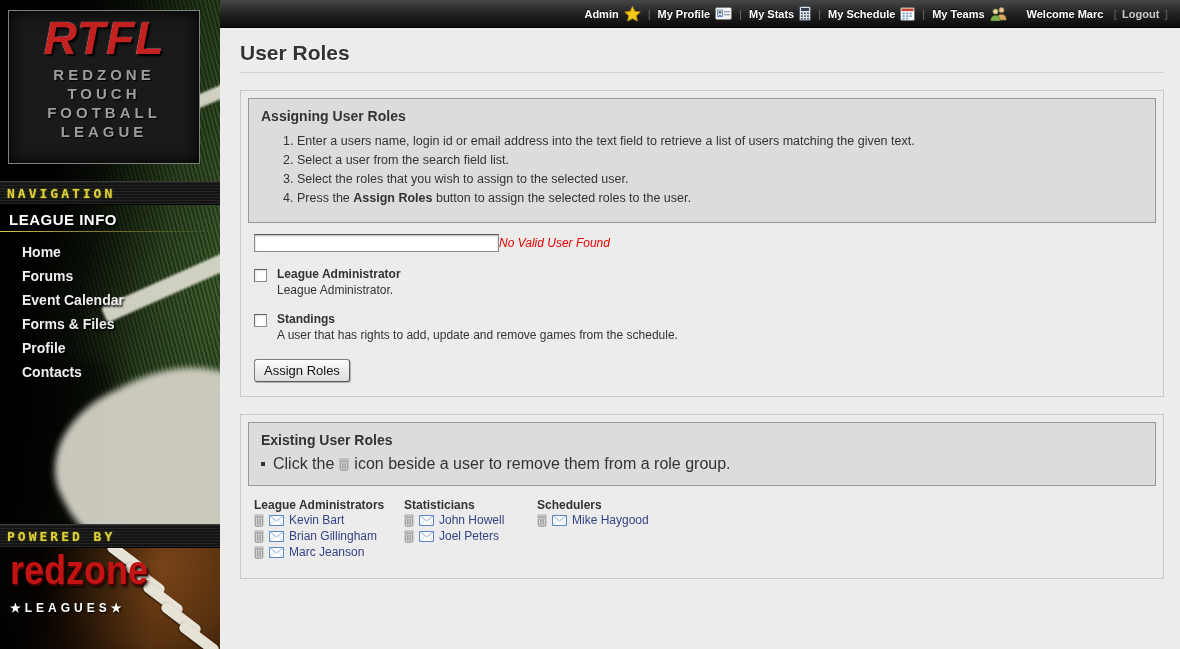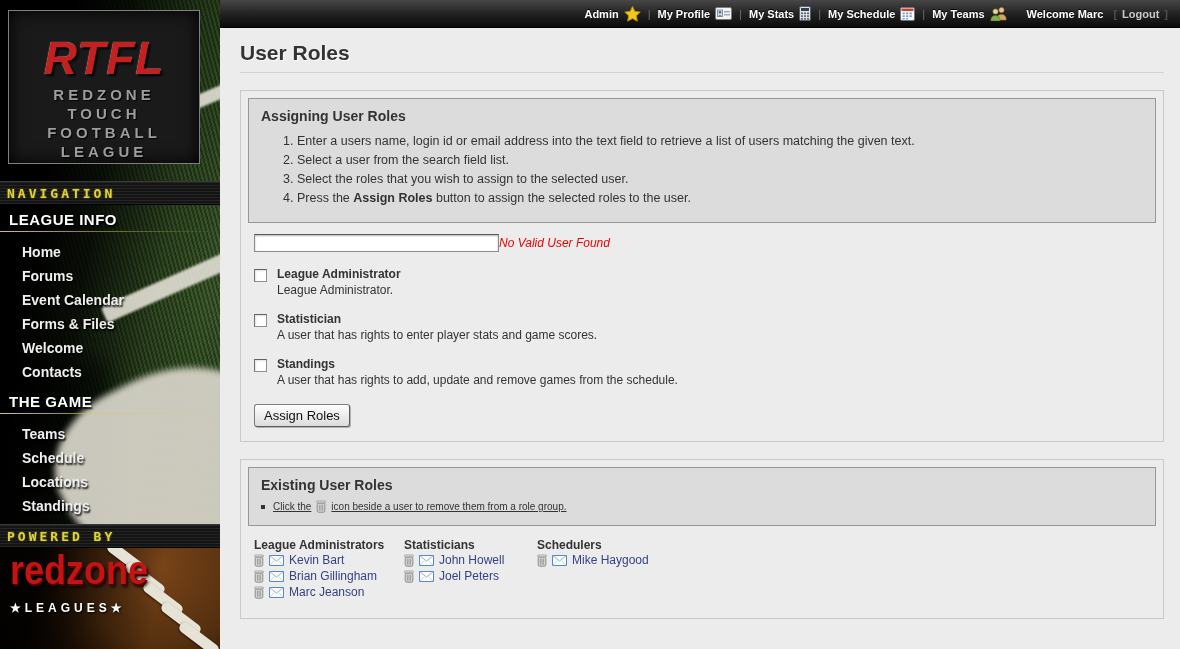--- a/index.html
+++ b/index.html
@@ -24,21 +24,21 @@
   .bg-ball { position:absolute; left:0; top:547px; width:220px; height:102px;
     background:
       linear-gradient(100deg, rgba(0,0,0,.9) 18%, rgba(0,0,0,.4) 45%, rgba(0,0,0,0) 70%),
       radial-gradient(circle at 72% 18%, #7a4418, #55300f 45%, #34190684 70%, #1d0c03 100%),
       #2a1408; }
   .lace { position:absolute; width:46px; height:11px; background:#e7e2d6; border-radius:5px;
     transform:rotate(37deg); box-shadow:0 1px 2px rgba(0,0,0,.6); }
 
   .logo-box { position:absolute; top:10px; left:8px; width:192px; height:154px; background:#1a1a1a;
     border:1px solid #808080; box-shadow:inset 0 0 18px #000; text-align:center; }
-  .logo-acronym { margin-top:20px; font-size:46px; font-weight:bold; font-style:italic; color:#c32020;
+  .logo-acronym { margin-top:0; font-size:46px; font-weight:bold; font-style:italic; color:#c32020;
     letter-spacing:1px; text-shadow:2px 2px 2px #000, 0 0 1px #e8e8e8; }
   .logo-line { font-size:15px; font-weight:bold; color:#9d9d9d; letter-spacing:4px; line-height:19px;
     text-shadow:1px 1px 1px #000; }
 
   .led-bar { position:absolute; left:0; width:220px; height:24px;
     background:repeating-linear-gradient(0deg, rgba(255,255,255,.07) 0 1px, rgba(0,0,0,0) 1px 3px), #141414;
     border-top:1px solid #3a3a3a; border-bottom:1px solid #000;
     display:flex; align-items:center; padding-left:7px;
     font-family:"DejaVu Sans Mono", monospace; font-weight:bold; font-size:13px;
     color:#ded23b; letter-spacing:3px; text-shadow:0 0 2px #7c7413; }
@@ -100,21 +100,21 @@
   .role-text { margin-left:10px; }
   .role-label { font-size:12px; font-weight:bold; color:#333; }
   .role-desc { font-size:12px; color:#333; margin-top:2px; }
 
   .assign-btn { margin:17px 0 4px 6px; font-size:13px; color:#111; padding:3px 9px;
     background:linear-gradient(#fefefe, #dcdcdc); border:1px solid #7e7e7e;
     border-right-color:#5c5c5c; border-bottom-color:#5c5c5c; border-radius:3px;
     box-shadow:1px 1px 0 rgba(0,0,0,.25); cursor:pointer;
     font-family:"Liberation Sans", sans-serif; }
 
-  .note-row { margin-top:7px; font-size:10px; color:#333; display:flex; align-items:center; gap:5px;text-decoration:underline; }
+  .note-row { margin-top:7px; font-size:16px; color:#333; display:flex; align-items:center; gap:5px; }
   .bullet { width:4px; height:4px; background:#333; display:inline-block; margin-right:3px; }
 
   .groups { display:flex; margin:12px 0 8px 6px; }
   .group-col1 { width:150px; } .group-col2 { width:133px; } .group-col3 { width:220px; }
   .group-title { font-size:12px; font-weight:bold; color:#333; }
   .user-row { display:flex; align-items:center; gap:5px; height:16px; }
   .user-name { font-size:12px; color:#354285; cursor:pointer; }
 </style>
 </head>
 <body>
@@ -147,36 +147,25 @@
     <div class="led-bar bar-nav">NAVIGATION</div>
 
     <div class="menu-section menu-sec-1">
       <div class="menu-title">LEAGUE INFO</div>
       <div class="menu-underline"></div>
       <ul class="menu-list">
         <li>Home</li>
         <li>Forums</li>
         <li>Event Calendar</li>
         <li>Forms &amp; Files</li>
-        <li>Welcome</li>
+        <li>Profile</li>
         <li>Contacts</li>
       </ul>
     </div>
 
-    <div class="menu-section menu-sec-2">
-      <div class="menu-title">THE GAME</div>
-      <div class="menu-underline"></div>
-      <ul class="menu-list">
-        <li>Teams</li>
-        <li>Schedule</li>
-        <li>Locations</li>
-        <li>Standings</li>
-        <li>Statistics</li>
-      </ul>
-    </div>
 
     <div class="led-bar bar-powered">POWERED BY</div>
 
     <div class="rz-logo">
       <div class="rz-name">redzone</div>
       <div class="rz-sub">★LEAGUES★</div>
     </div>
   </div>
 
   <div class="topbar">
@@ -288,27 +277,20 @@
       <div class="role-row">
         <input type="checkbox" class="cb" style="">
         <div class="role-text">
           <div class="role-label">League Administrator</div>
           <div class="role-desc">League Administrator.</div>
         </div>
       </div>
       <div class="role-row">
         <input type="checkbox" class="cb" style="">
         <div class="role-text">
-          <div class="role-label">Statistician</div>
-          <div class="role-desc">A user that has rights to enter player stats and game scores.</div>
-        </div>
-      </div>
-      <div class="role-row">
-        <input type="checkbox" class="cb" style="">
-        <div class="role-text">
           <div class="role-label">Standings</div>
           <div class="role-desc">A user that has rights to add, update and remove games from the schedule.</div>
         </div>
       </div>
 
       <button class="assign-btn">Assign Roles</button>
     </div>
 
     <div class="panel">
       <div class="gray-box">

